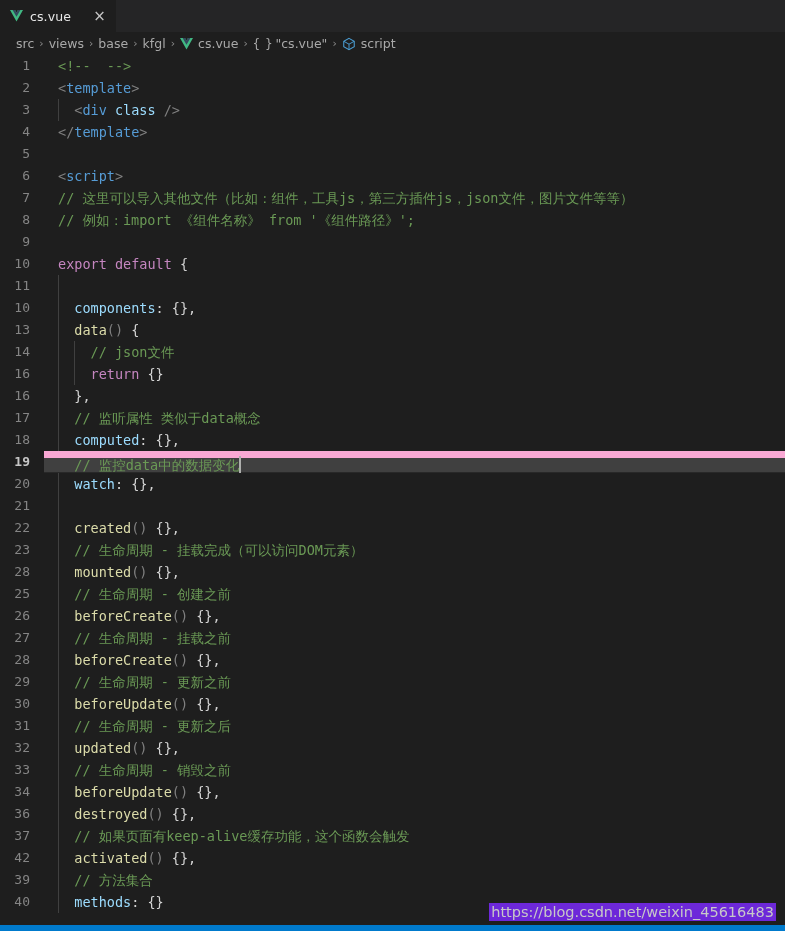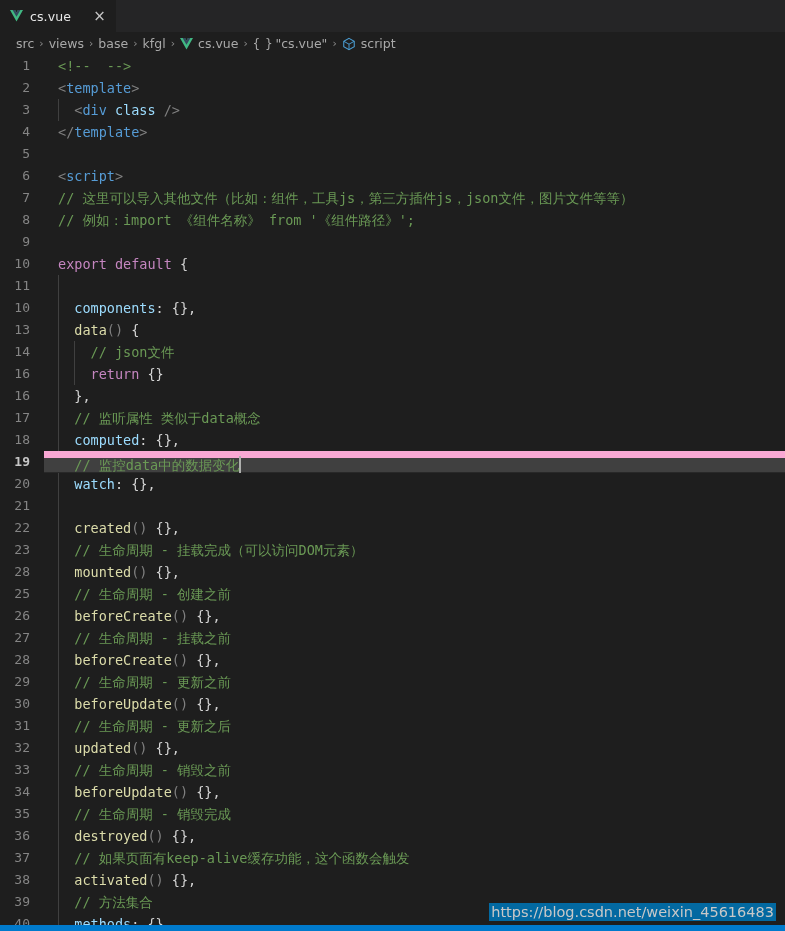--- a/index.html
+++ b/index.html
@@ -175,21 +175,21 @@
   }
 
   
   .watermark {
     position: absolute;
     right: 9px;
     bottom: 10px;
     color: #c8c8c8;
     font-size: 14.5px;
     font-family: "DejaVu Sans", sans-serif;
-    background: #0369a1;
+    background: #6d28d9;
     padding: 1px 2px;
     z-index: 10;
     white-space: nowrap;
   }
 
   
   .statusbar {
     height: 6px;
     background: #007acc;
     flex: 0 0 auto;
@@ -485,42 +485,35 @@
           </div>
         </div>
         <div class="line">
           <div class="gutter">34</div>
           <div class="content-wrap">
             <div class="indent-guide" style="left: 14px;"></div>
             <span class="code-text"><span class="br">  </span><span class="fn">beforeUpdate</span><span class="pun">()</span><span class="br"> {},</span></span>
           </div>
         </div>
         <div class="line">
-          <div class="gutter">35</div>
-          <div class="content-wrap">
-            <div class="indent-guide" style="left: 14px;"></div>
-            <span class="code-text"><span class="br">  </span><span class="c">// 生命周期 - 销毁完成</span></span>
-          </div>
-        </div>
-        <div class="line">
           <div class="gutter">36</div>
           <div class="content-wrap">
             <div class="indent-guide" style="left: 14px;"></div>
             <span class="code-text"><span class="br">  </span><span class="fn">destroyed</span><span class="pun">()</span><span class="br"> {},</span></span>
           </div>
         </div>
         <div class="line">
           <div class="gutter">37</div>
           <div class="content-wrap">
             <div class="indent-guide" style="left: 14px;"></div>
             <span class="code-text"><span class="br">  </span><span class="c">// 如果页面有keep-alive缓存功能，这个函数会触发</span></span>
           </div>
         </div>
         <div class="line">
-          <div class="gutter">38</div>
+          <div class="gutter">42</div>
           <div class="content-wrap">
             <div class="indent-guide" style="left: 14px;"></div>
             <span class="code-text"><span class="br">  </span><span class="fn">activated</span><span class="pun">()</span><span class="br"> {},</span></span>
           </div>
         </div>
         <div class="line">
           <div class="gutter">39</div>
           <div class="content-wrap">
             <div class="indent-guide" style="left: 14px;"></div>
             <span class="code-text"><span class="br">  </span><span class="c">// 方法集合</span></span>

